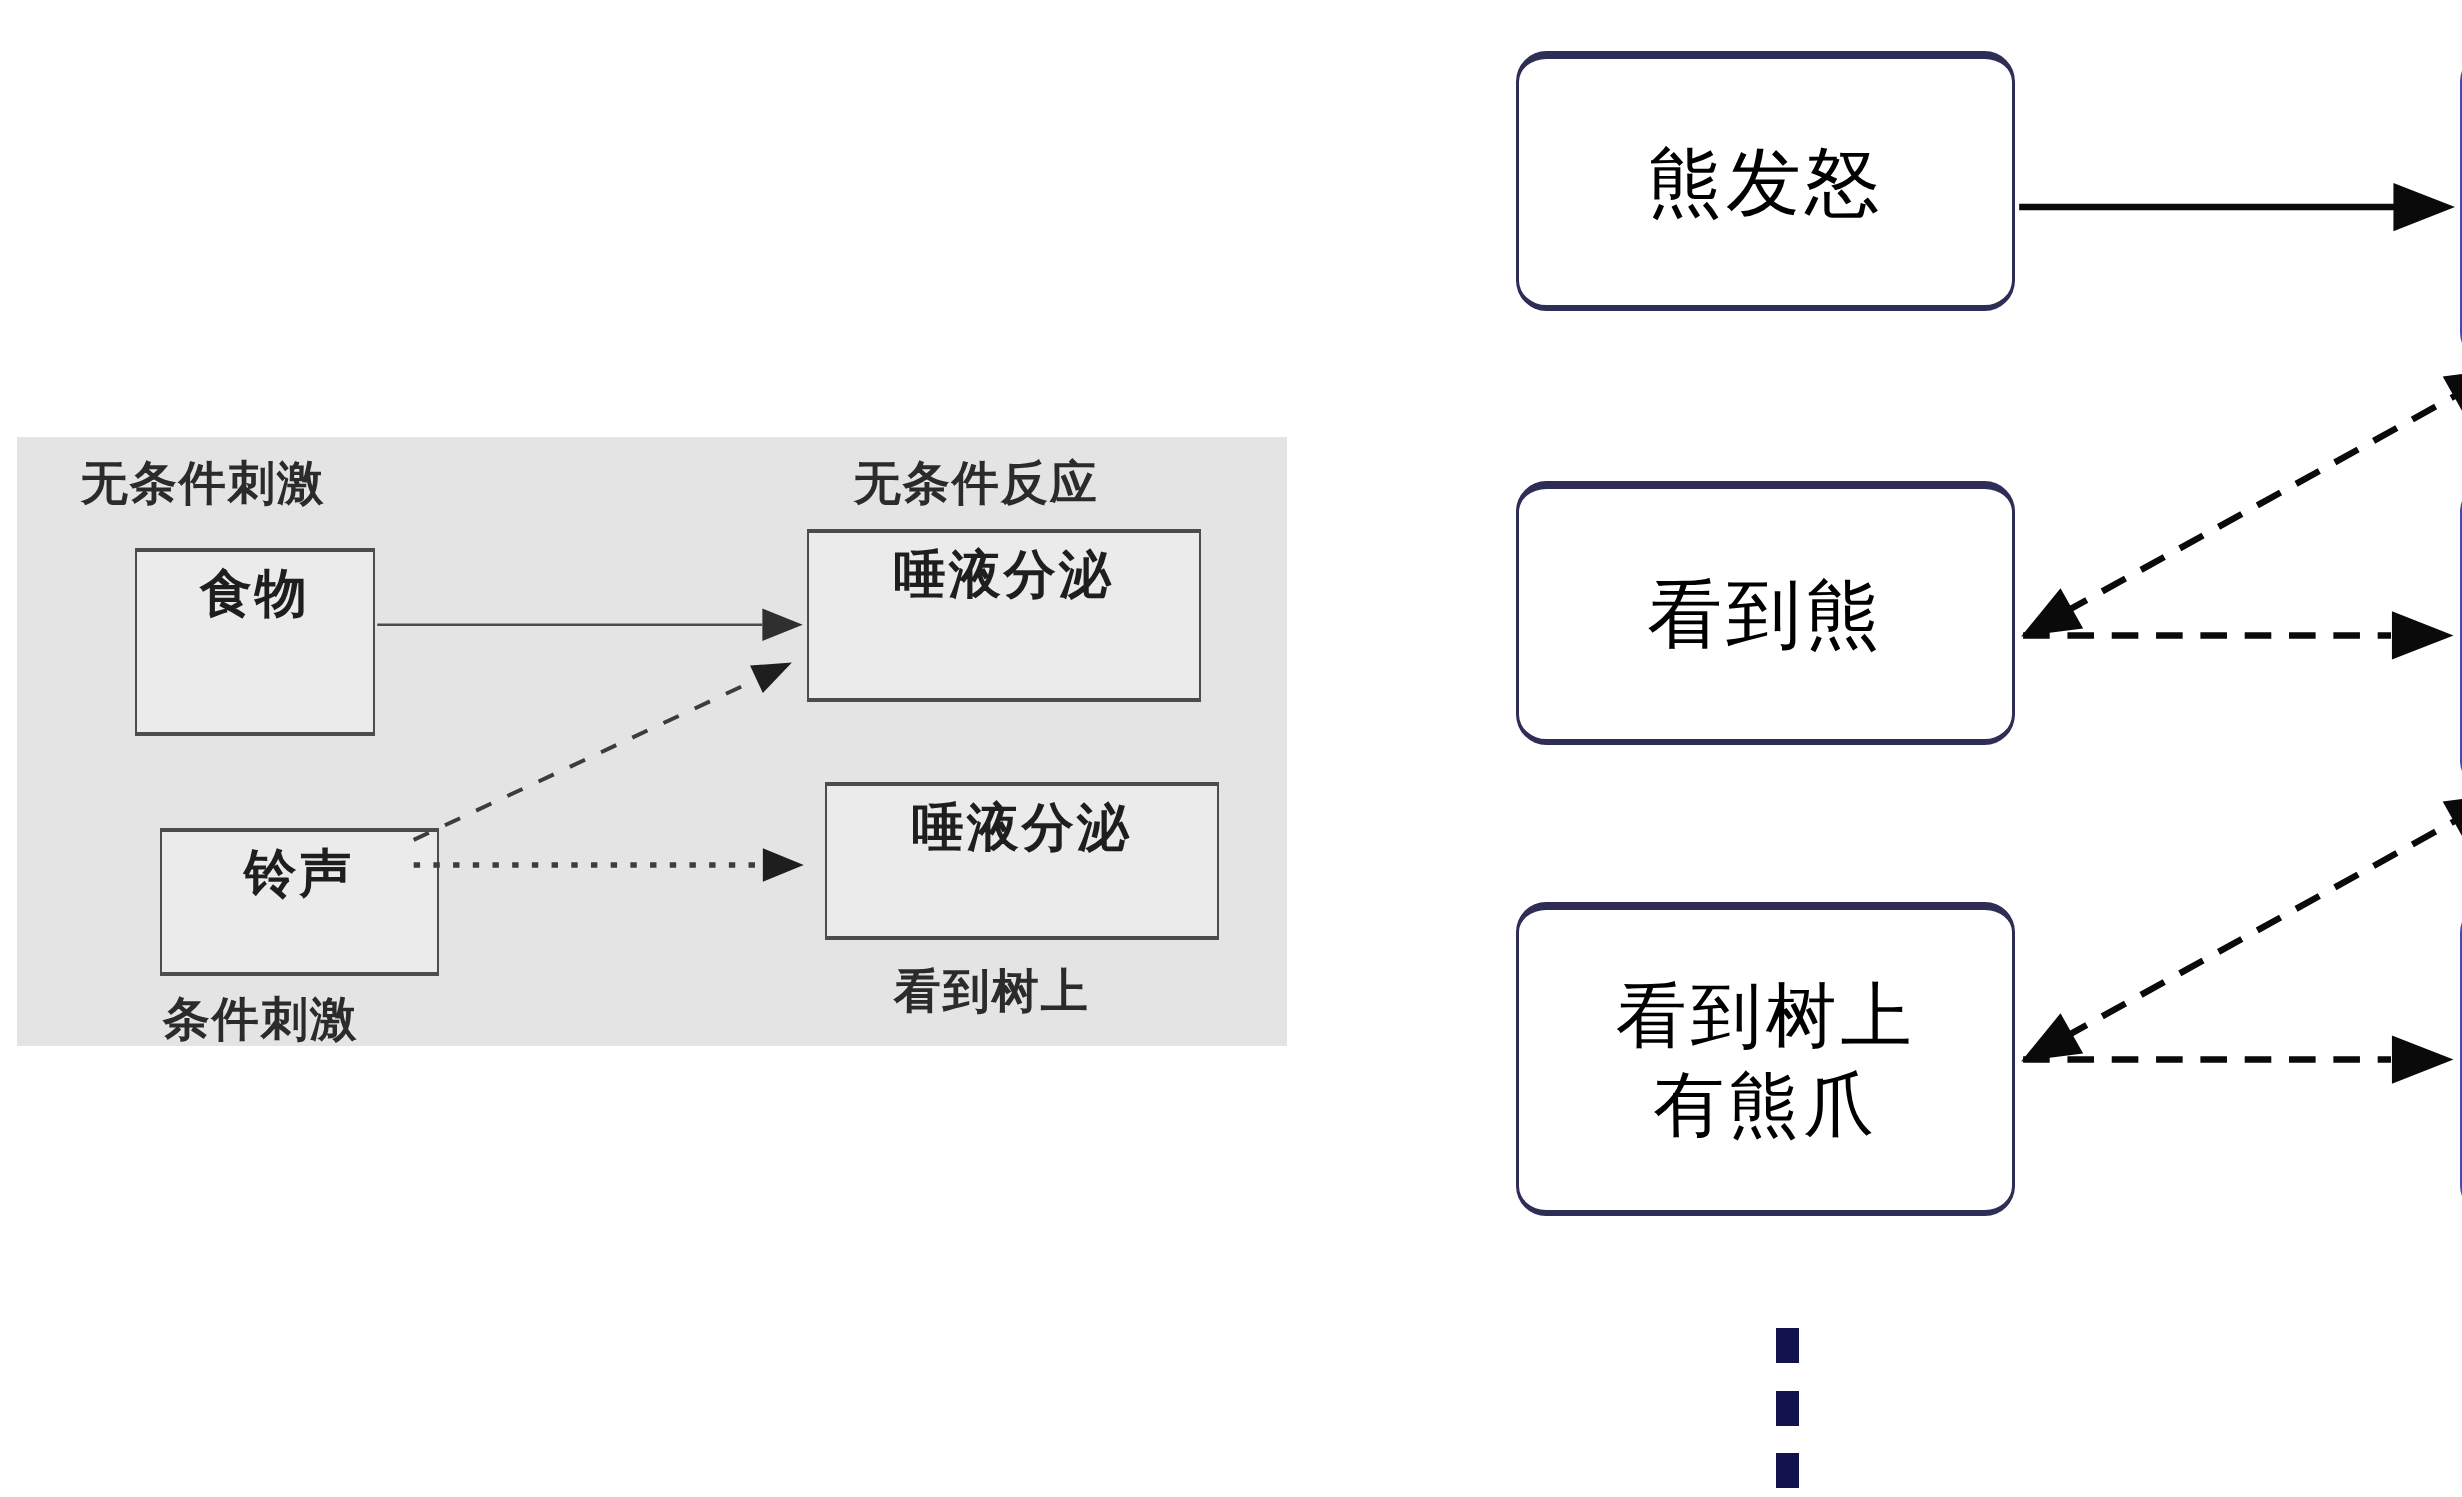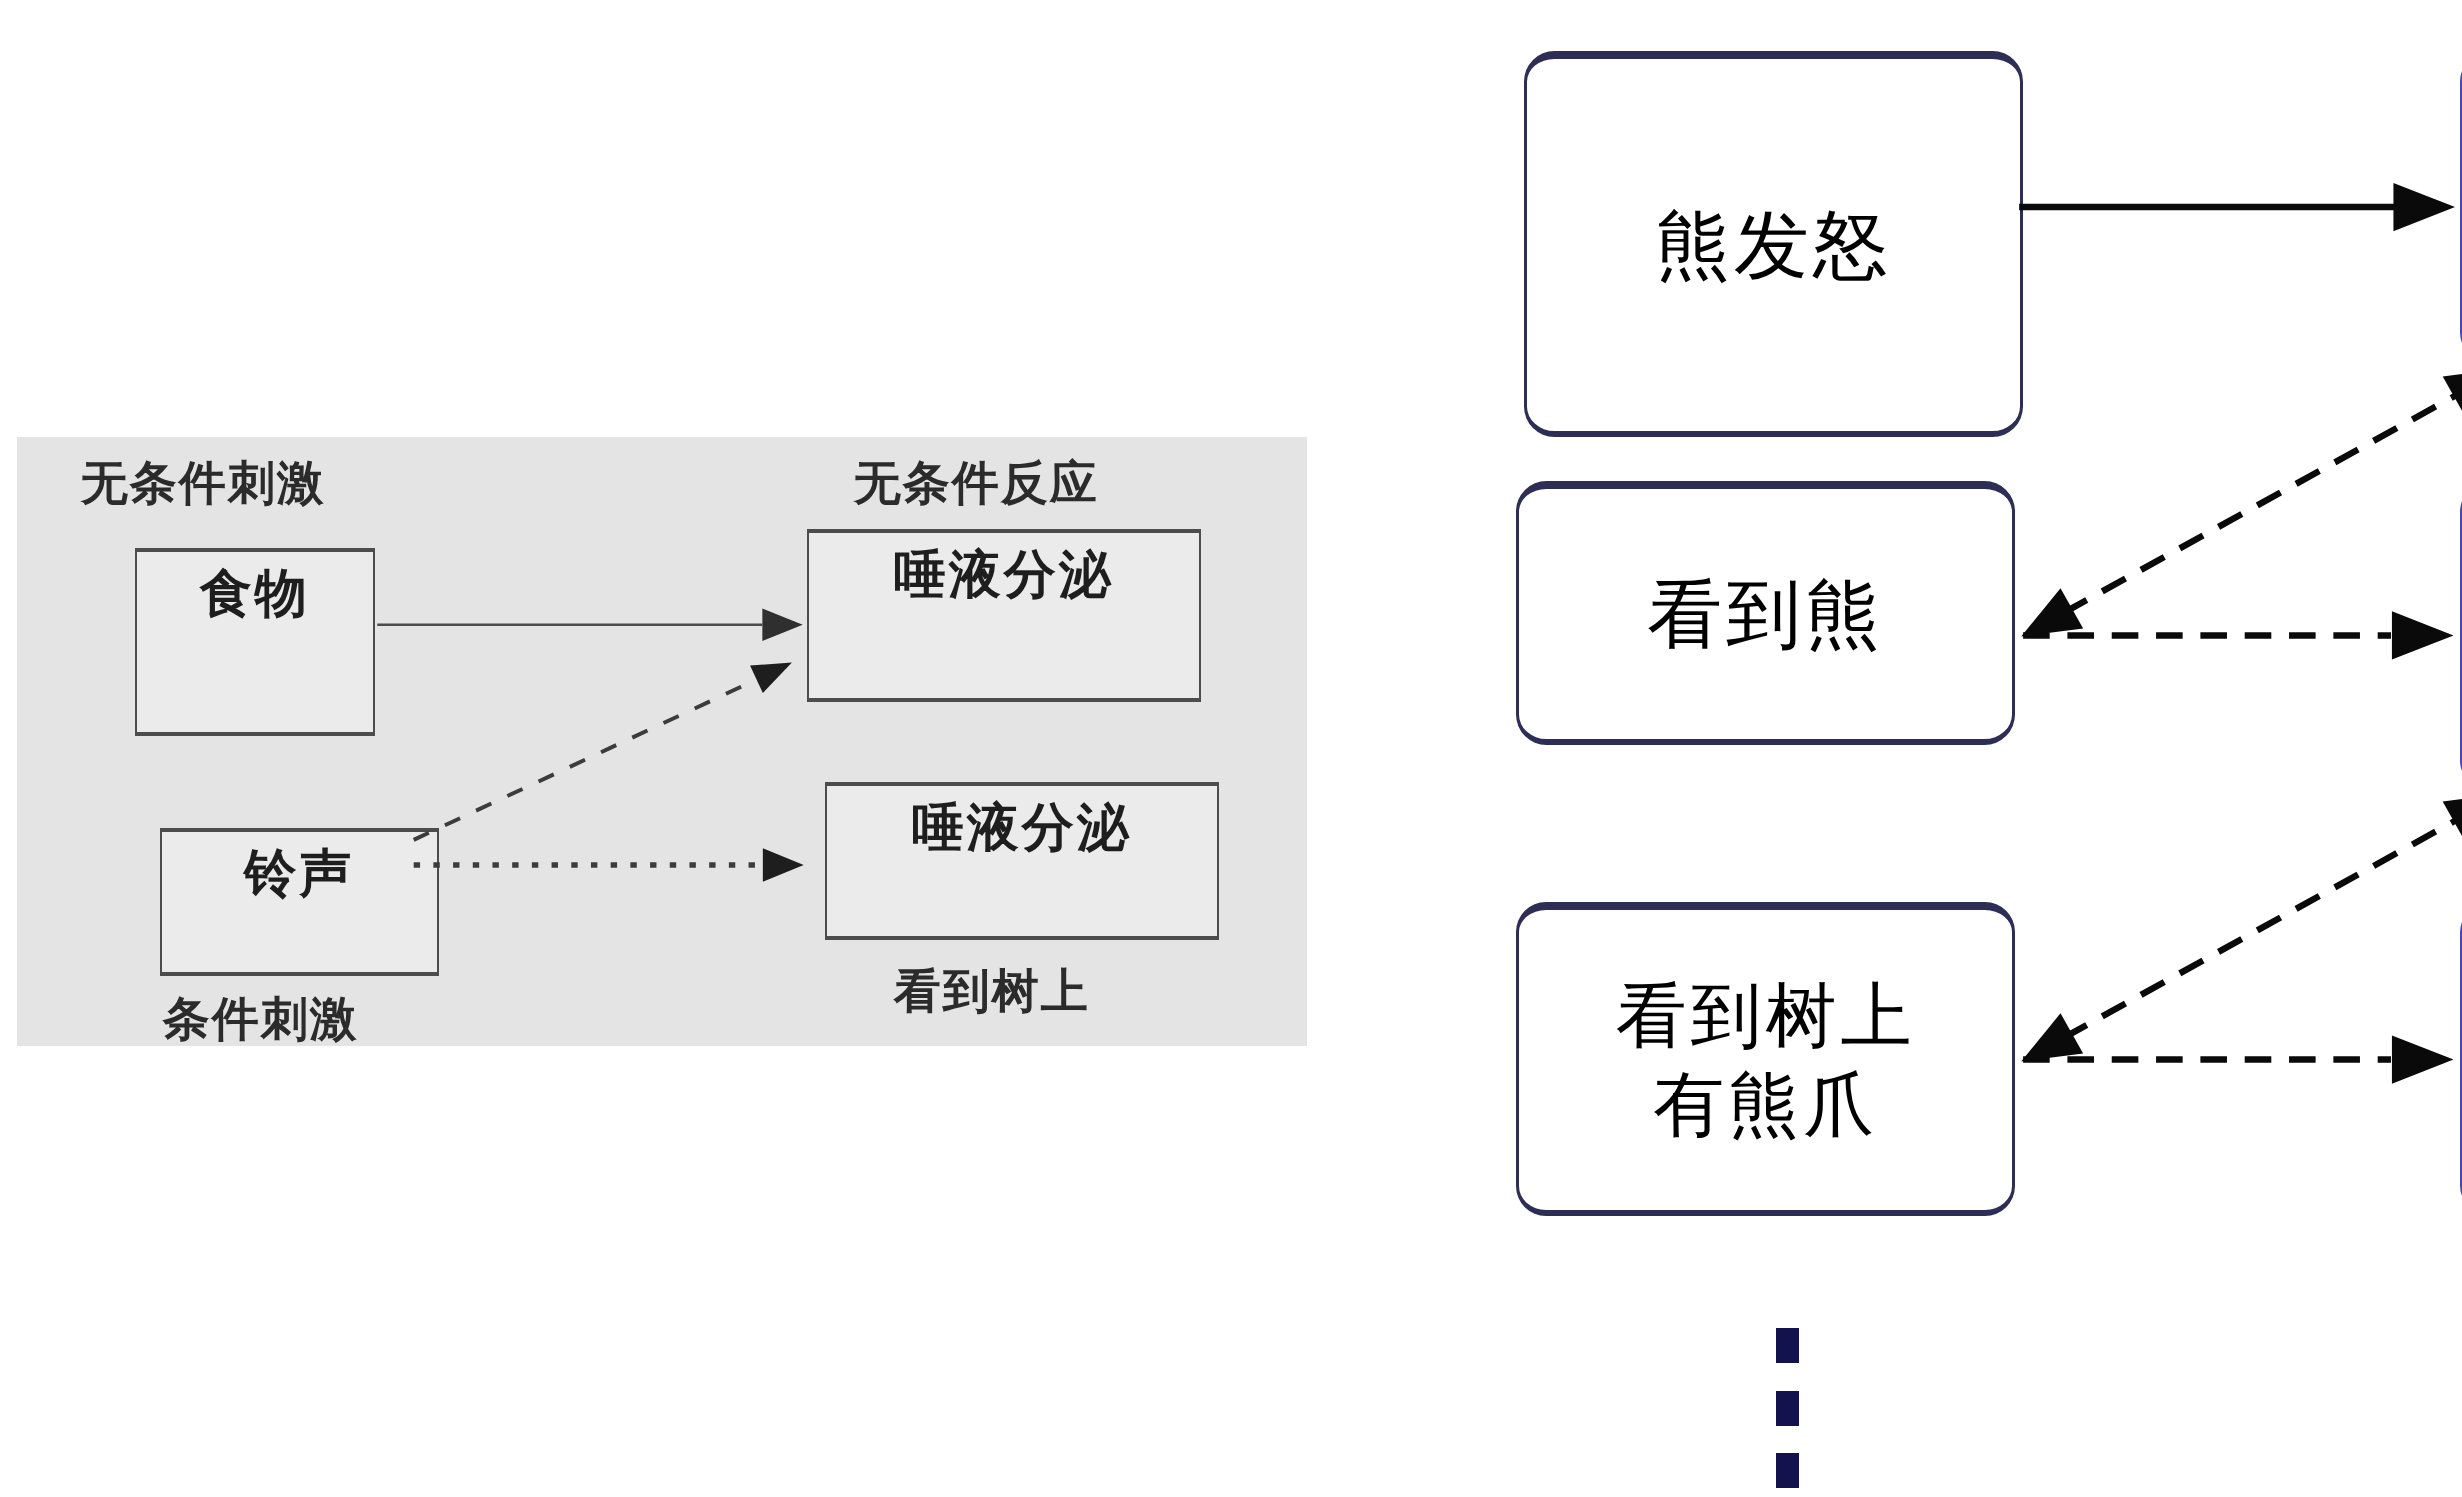--- a/index.html
+++ b/index.html
@@ -4,21 +4,20 @@
 <style>
   html,body{margin:0;padding:0;background:#ffffff;}
   #canvas{
     position:relative;width:3306px;height:1498px;background:#ffffff;overflow:hidden;
     font-family:"Liberation Sans","DejaVu Sans",sans-serif;
   }
   
   #pavlov-panel{
     position:absolute;left:16.7px;top:437px;width:1270px;height:609px;
     background:#e4e4e4;
-    padding-left:20px;
   }
   .pv-label{
     position:absolute;font-size:47px;font-weight:700;color:#2b2b2b;
     letter-spacing:2px;white-space:nowrap;
   }
   .pv-box{
     position:absolute;background:#ebebeb;
     border:2px solid #4c4c4c;border-top-width:4.9px;border-bottom-width:4.9px;
     box-sizing:border-box;display:flex;justify-content:center;align-items:flex-start;
     padding-top:6.9px;
@@ -68,21 +67,21 @@
     </div>
 
     <div class="pv-box" style="left:808px;top:345px;width:394px;height:158px;">
       <span>唾液分泌</span>
     </div>
 
     <div class="pv-label" style="left:146px;top:523px;margin-top:28px;">条件刺激</div>
     <div class="pv-label" style="left:877px;top:523px;">看到树上</div>
   </div>
 
-  <div class="td-box navy" style="left:1516px;top:51px;width:499px;height:386px;margin-left:8px;">
+  <div class="td-box navy" style="left:1516px;top:51px;width:499px;height:260px;">
     <span class="cn">熊发怒</span>
   </div>
 
   <div class="td-box blue" style="left:2460px;top:51px;width:495px;height:312px;">
     
   </div>
 
   <div class="td-box navy" style="left:1516px;top:481px;width:499px;height:264px;">
     <span class="cn">看到熊</span>
   </div>

